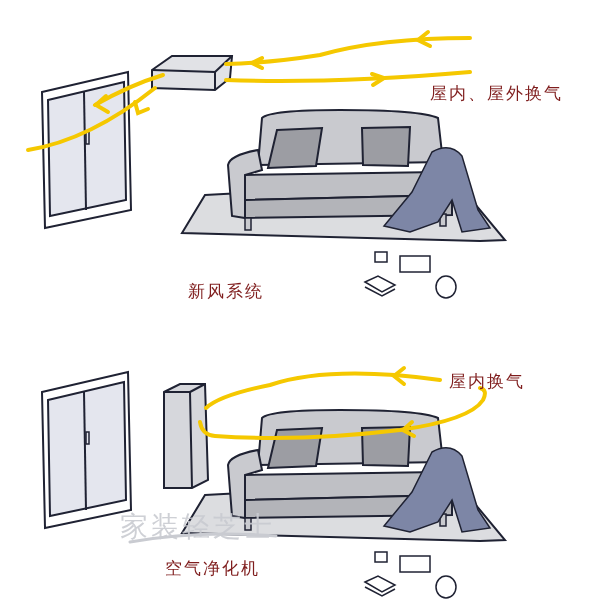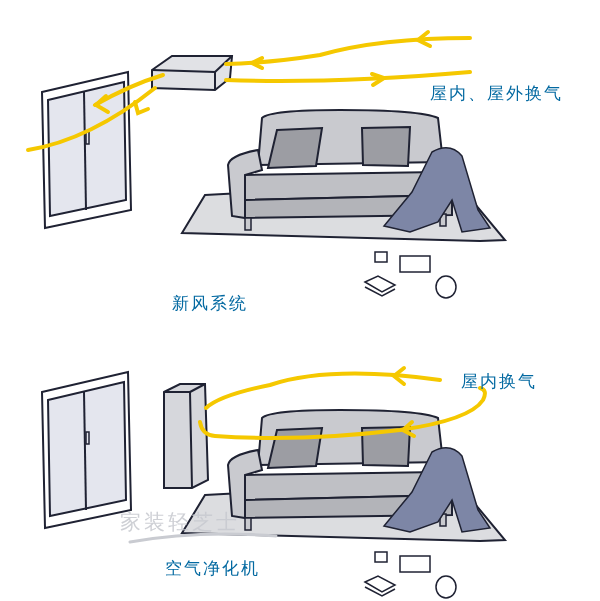--- a/index.html
+++ b/index.html
@@ -1,21 +1,21 @@
 <!DOCTYPE html>
 <html><head>
   <meta charset="utf-8">
   <style>
     html, body { margin: 0; padding: 0; background: #ffffff; }
     body { width: 600px; height: 601px; position: relative; overflow: hidden;
            font-family: "DejaVu Sans", sans-serif; }
     #canvas { position: absolute; left: 0; top: 0; width: 600px; height: 601px; }
-    .label { position: absolute; color: #0369a1; font-size: 17px; letter-spacing: 2px;
+    .label { position: absolute; color: #7f1d1d; font-size: 17px; letter-spacing: 2px;
              font-family: "DejaVu Sans", sans-serif; white-space: nowrap; }
-    .watermark { position: absolute; color: #c9cbd1; font-size: 21px; letter-spacing: 3px;
+    .watermark { position: absolute; color: #c9cbd1; font-size: 28px; letter-spacing: 3px;
                  font-family: "DejaVu Sans", sans-serif; white-space: nowrap; opacity: 0.9; }
   </style>
 </head>
 <body>
 
 <svg id="canvas" viewBox="0 0 600 601" xmlns="http://www.w3.org/2000/svg">
   <defs>
     <g id="sofa-group">
 
       <path d="M205 195 L300 190 L470 198 L505 240 L480 241 L182 233 Z" fill="#dcdde0" stroke="#1f2233" stroke-width="2"></path>
@@ -92,19 +92,19 @@
     <g fill="none" stroke="#f5c800" stroke-width="4" stroke-linecap="round">
       <path d="M440 80 Q330 65 270 85 Q220 95 206 108"></path>
       <path d="M404 68 L394 76 L404 84"></path>
       <path d="M200 122 Q202 135 215 136 Q300 142 400 130 Q470 120 483 100 Q488 90 480 88"></path>
       <path d="M412 122 L403 130 L414 136"></path>
     </g>
   </g>
 </svg>
 
 <div class="label" style="left:430px; top:82px;">屋内、屋外换气</div>
-<div class="label" style="left:172px; top:280px;margin-top:12px;">新风系统</div>
-<div class="label" style="left:461px; top:370px;">屋内换气</div>
+<div class="label" style="left:188px; top:280px;">新风系统</div>
+<div class="label" style="left:449px; top:370px;">屋内换气</div>
 <div class="watermark" style="left:120px; top:508px;">家装轻芝士</div>
 <svg style="position:absolute; left:128px; top:530px;" width="150" height="16">
   <path d="M2 12 Q70 0 148 6" fill="none" stroke="#c9cbd1" stroke-width="3" stroke-linecap="round"></path>
 </svg>
 <div class="label" style="left:165px; top:557px;text-align:right;">空气净化机</div>
 
 </body></html>

